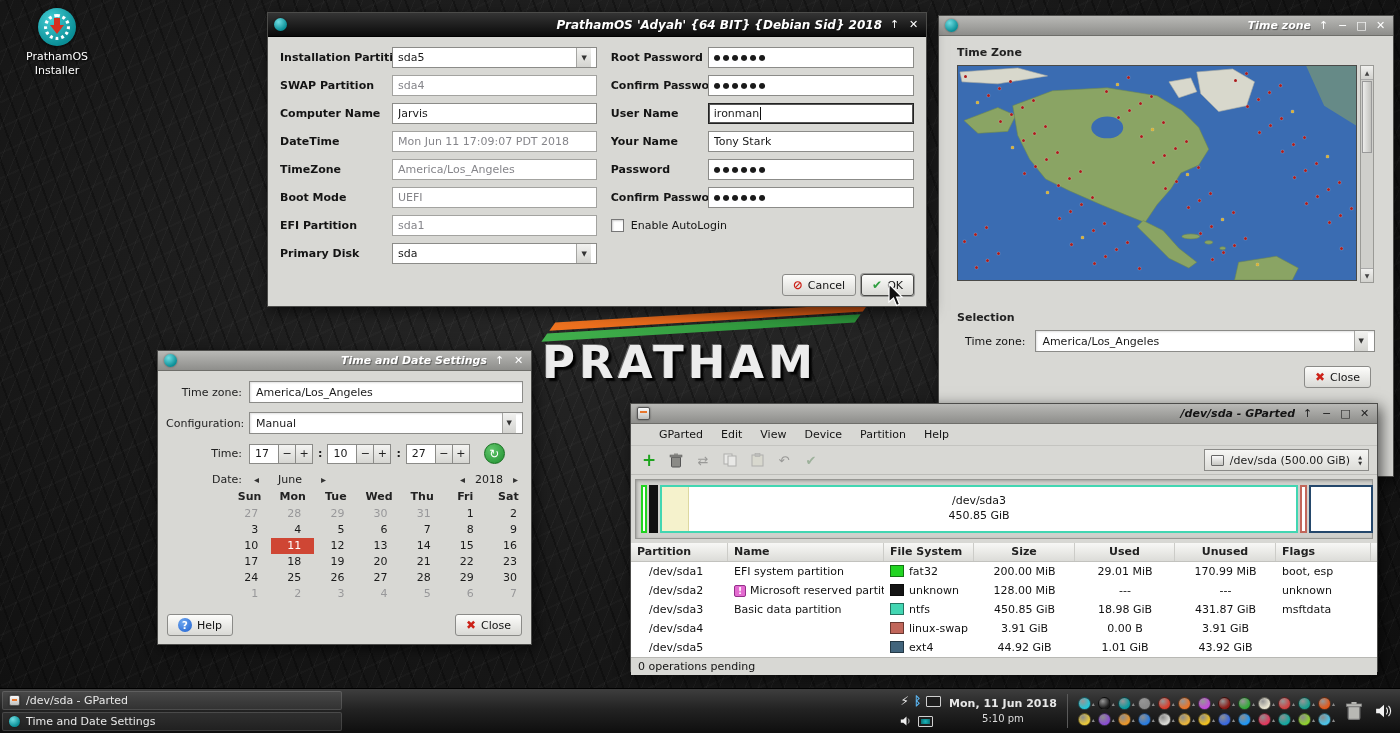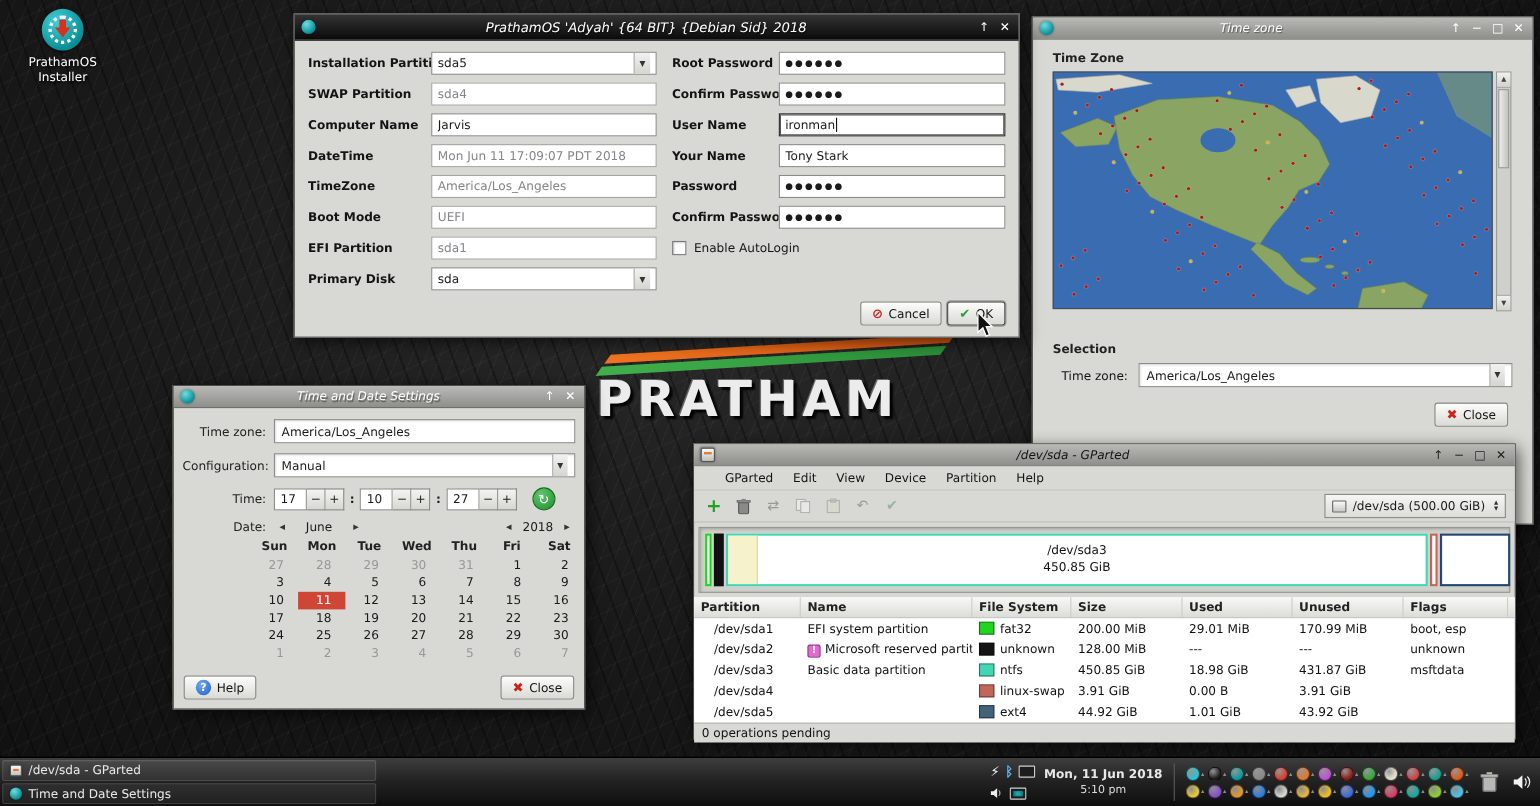--- a/index.html
+++ b/index.html
@@ -23,21 +23,21 @@
 .logo{position:absolute;left:542px;top:310px;width:330px;z-index:2}
 .stripe{position:absolute;height:8px;width:314px;transform:rotate(-3.5deg) skewX(-38deg)}
 .stripe.s1{top:3px;left:10px;background:linear-gradient(90deg,#f07420,#d85510)}
 .stripe.s2{top:14px;left:2px;background:linear-gradient(90deg,#41b04c,#2a8f38)}
 .logo-text{margin-top:26px;font-size:45px;font-weight:bold;letter-spacing:4px;color:#ececec;
  text-shadow:3px 3px 2px rgba(0,0,0,.95), -1px -1px 0 #666}
 
 
 .win{position:absolute;background:#d8d8d4;border:1px solid #4c4c4a;box-shadow:3px 4px 14px rgba(0,0,0,.65)}
 .tb{height:20px;display:flex;align-items:center;gap:6px;padding:0 6px;background:linear-gradient(#b9b9b6,#8e8e8b);border-bottom:1px solid #6e6e6a}
-.tb .t{flex:1;text-align:center;font-weight:normal;font-style:italic;font-size:11px;color:#fff;text-shadow:1px 1px 1px rgba(0,0,0,.45);white-space:nowrap;overflow:hidden}
+.tb .t{flex:1;text-align:right;font-weight:bold;font-style:italic;font-size:11px;color:#fff;text-shadow:1px 1px 1px rgba(0,0,0,.45);white-space:nowrap;overflow:hidden}
 .tb.dark{height:24px;background:linear-gradient(#343434,#0a0a0a);border-bottom:1px solid #000}
 .tb.dark .t{font-size:12px}
 .tb.gpt .t{color:#141414;text-shadow:none}
 .tbbtn{color:#fff;width:13px;text-align:center;font-size:11px;cursor:default}
 .tb.gpt .tbbtn{color:#222}
 .wicon{width:13px;height:13px;border-radius:50%;background:radial-gradient(circle at 35% 30%, #6fdde2, #0a8e96 70%);flex:none;box-shadow:0 0 2px rgba(0,0,0,.5)}
 .wicon.gpico{border-radius:2px;background:linear-gradient(#fafafa,#bfbfbc);border:1px solid #555;position:relative}
 .wicon.gpico::after{content:"";position:absolute;left:2px;right:2px;top:3px;height:2px;background:#e8762c}
 .wicon.small{width:11px;height:11px}
 
@@ -137,21 +137,21 @@
 .trow{display:flex;height:19px;align-items:center}
 .td{padding:0 6px;overflow:hidden;white-space:nowrap;color:#111}
 .col0{width:97px}
 .td.col0{padding-left:18px}
 .col1{width:156px}
 .col2{width:90px}
 .col3{width:101px}
 .col4{width:100px}
 .col5{width:101px}
 .col6{width:95px}
-.num,.th.col3,.th.col4,.th.col5{text-align:left}
+.num,.th.col3,.th.col4,.th.col5{text-align:center}
 .swatch{width:14px;height:12px;display:inline-block;margin-right:5px;border:1px solid rgba(0,0,0,.45);vertical-align:-2px}
 .warnico{width:12px;height:12px;background:#e36bd0;border:1px solid #93308a;color:#fff;font-weight:bold;font-size:9px;display:inline-flex;align-items:center;justify-content:center;margin-right:4px;border-radius:2px}
 .statusbar{height:18px;border-top:1px solid #b8b8b4;background:#d8d8d4;padding:2px 7px;color:#141414}
 
 
 .taskbar{position:absolute;left:0;bottom:0;width:1400px;height:45px;z-index:10;background:linear-gradient(#3e3e3e,#232323 45%,#0e0e0e);border-top:1px solid #000;display:flex;align-items:stretch;color:#e8e8e8}
 .tb-left{display:flex;flex-direction:column;gap:2px;padding:2px 0 2px 2px}
 .winbtn{flex:1;display:flex;align-items:center;gap:6px;width:340px;padding:0 6px;background:rgba(255,255,255,.07);border:1px solid rgba(255,255,255,.13);border-radius:2px;font-size:11px;white-space:nowrap;overflow:hidden;cursor:default}
 .tray{margin-left:auto;display:flex;align-items:center;gap:8px;padding-right:5px}
 .sysgrid{display:flex;flex-direction:column;gap:2px}

